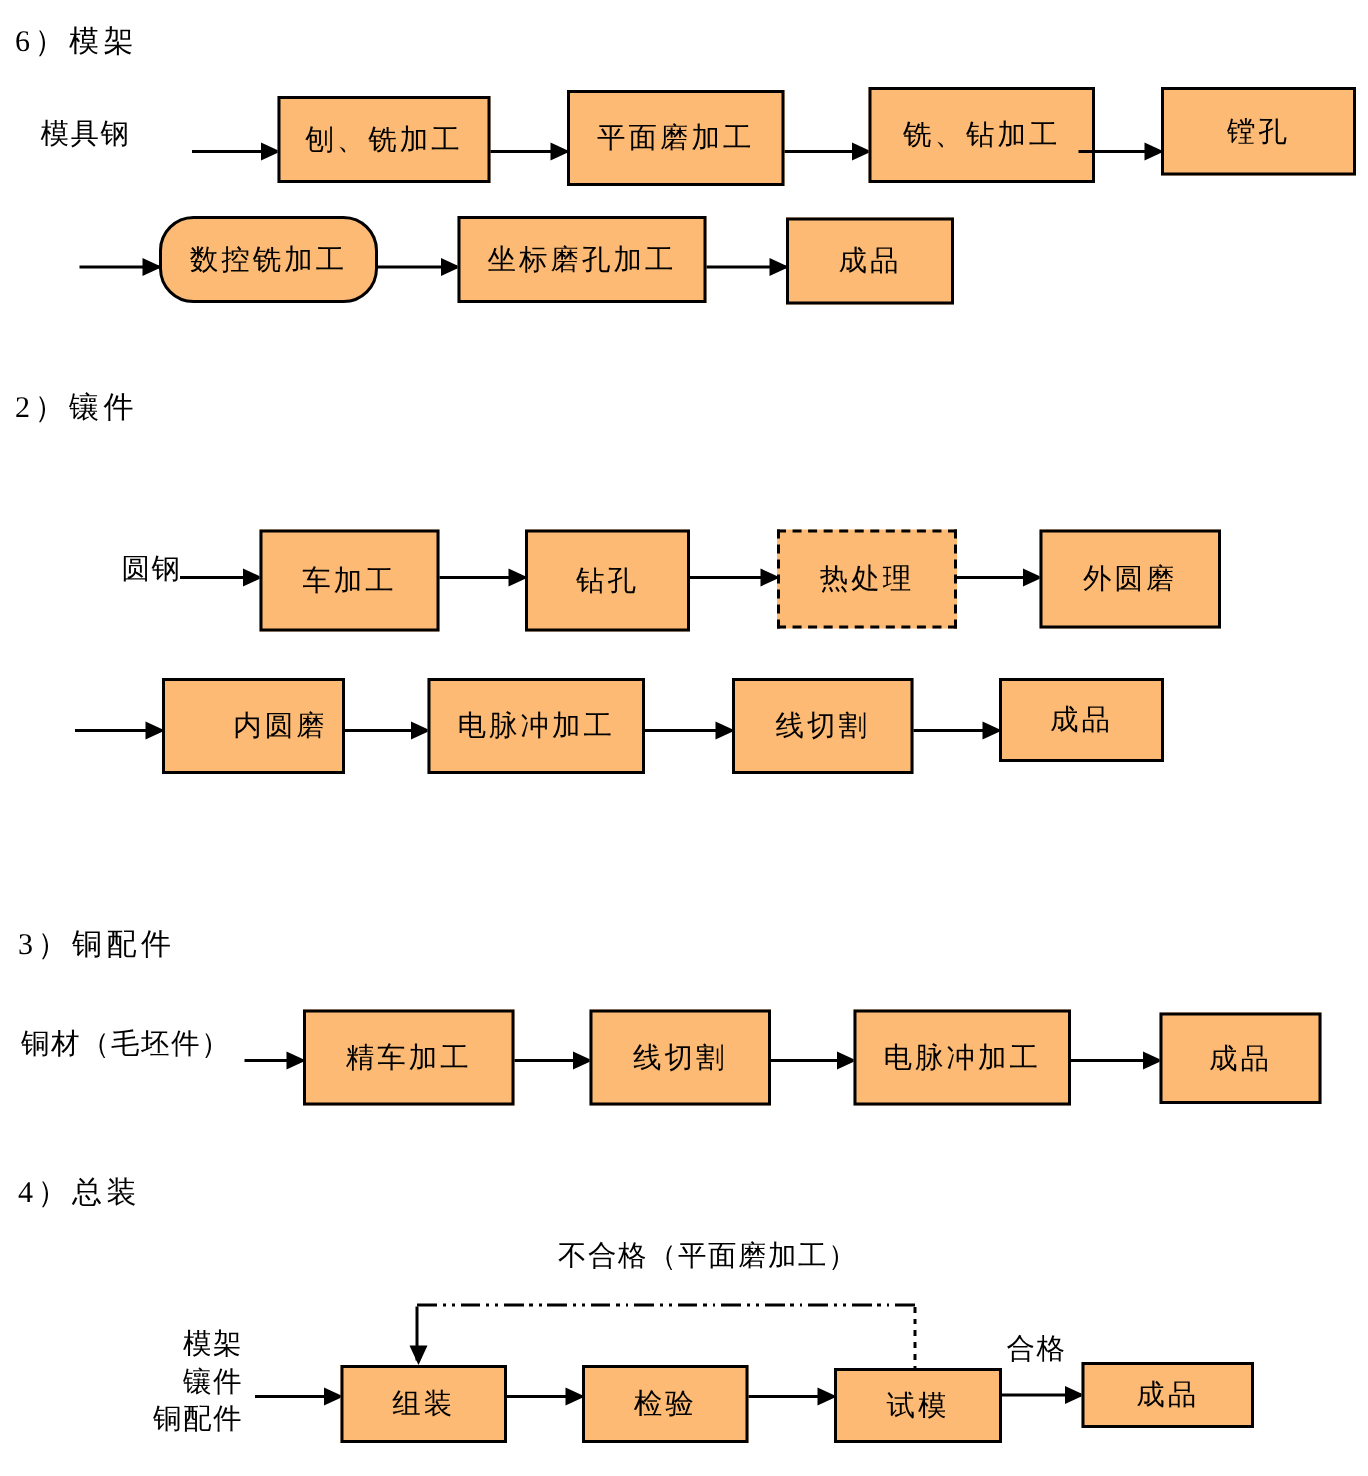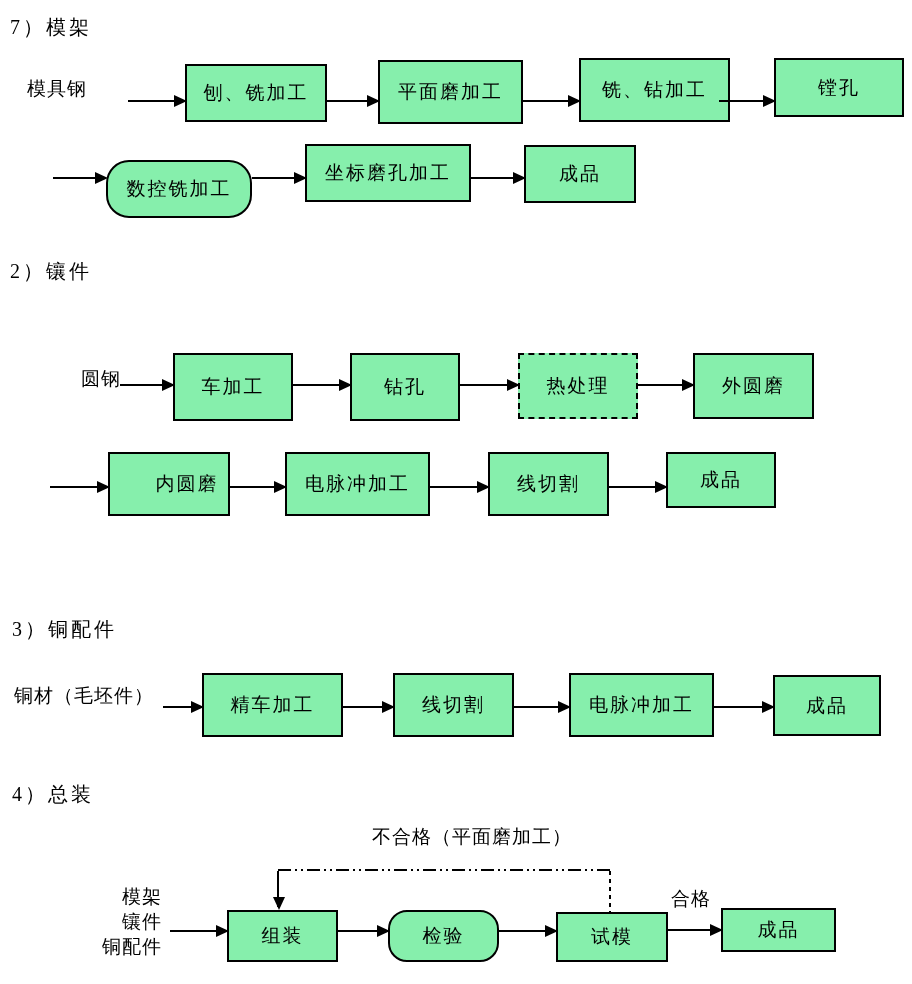--- a/index.html
+++ b/index.html
@@ -21,21 +21,21 @@
   .label {
     position: absolute;
     font-size: 19px;
     letter-spacing: 1px;
     white-space: nowrap;
   }
   .pbox {
     position: absolute;
     box-sizing: border-box;
     border: 2px solid #000000;
-    background: #86efac;
+    background: #fdba74;
     display: flex;
     align-items: center;
     justify-content: center;
     font-size: 19px;
     letter-spacing: 2px;
     white-space: nowrap;
   }
   .pbox.dashed {
     border: 2px dashed #000000;
   }
@@ -94,35 +94,35 @@
     letter-spacing: 1px;
     line-height: 25px;
     white-space: nowrap;
   }
 </style>
 </head>
 <body>
 
 <div id="canvas">
 
-  <div class="heading" style="left:10px; top:14px;">7）模架</div>
+  <div class="heading" style="left:10px; top:14px;">6）模架</div>
 
   <div class="label" style="left:27px; top:76px;">模具钢</div>
 
   <div class="arrow" style="left:128px; top:100px; width:57px;"></div>
   <div class="pbox" style="left:185px; top:64px; width:142px; height:58px;">刨、铣加工</div>
   <div class="arrow" style="left:327px; top:100px; width:51px;"></div>
   <div class="pbox" style="left:378px; top:60px; width:145px; height:64px;">平面磨加工</div>
   <div class="arrow" style="left:523px; top:100px; width:56px;"></div>
   <div class="pbox" style="left:579px; top:58px; width:151px; height:64px;">铣、钻加工</div>
   <div class="arrow" style="left:719px; top:100px; width:55px;"></div>
   <div class="pbox" style="left:774px; top:58px; width:130px; height:59px;">镗孔</div>
 
   <div class="arrow" style="left:53px; top:177px; width:53px;"></div>
-  <div class="pbox" style="left:106px; top:160px; width:146px; height:58px;border-radius:23px;">数控铣加工</div>
+  <div class="pbox" style="left:106px; top:144px; width:146px; height:58px;border-radius:23px;">数控铣加工</div>
   <div class="arrow" style="left:252px; top:177px; width:53px;"></div>
   <div class="pbox" style="left:305px; top:144px; width:166px; height:58px;">坐标磨孔加工</div>
   <div class="arrow" style="left:471px; top:177px; width:53px;"></div>
   <div class="pbox" style="left:524px; top:145px; width:112px; height:58px;">成品</div>
 
   <div class="heading" style="left:10px; top:258px;">2）镶件</div>
 
   <div class="label" style="left:45px; top:366px;margin-left:36px;">圆钢</div>
 
   <div class="arrow" style="left:120px; top:384px; width:53px;"></div>
@@ -166,21 +166,21 @@
 
   <div class="inputs-stack" style="left:80px; top:884px; width:82px;">
     <span>模架</span>
     <span>镶件</span>
     <span>铜配件</span>
   </div>
 
   <div class="arrow" style="left:170px; top:930px; width:57px;"></div>
   <div class="pbox" style="left:227px; top:910px; width:111px; height:52px;">组装</div>
   <div class="arrow" style="left:338px; top:930px; width:50px;"></div>
-  <div class="pbox" style="left:388px; top:910px; width:111px; height:52px;border-radius:19px;">检验</div>
+  <div class="pbox" style="left:388px; top:910px; width:111px; height:52px;">检验</div>
   <div class="arrow" style="left:499px; top:930px; width:57px;"></div>
   <div class="pbox" style="left:556px; top:912px; width:112px; height:50px;">试模</div>
 
   <div class="label" style="left:671px; top:886px;">合格</div>
 
   <div class="arrow" style="left:668px; top:929px; width:53px;"></div>
   <div class="pbox" style="left:721px; top:908px; width:115px; height:44px;">成品</div>
 
 </div>
 

